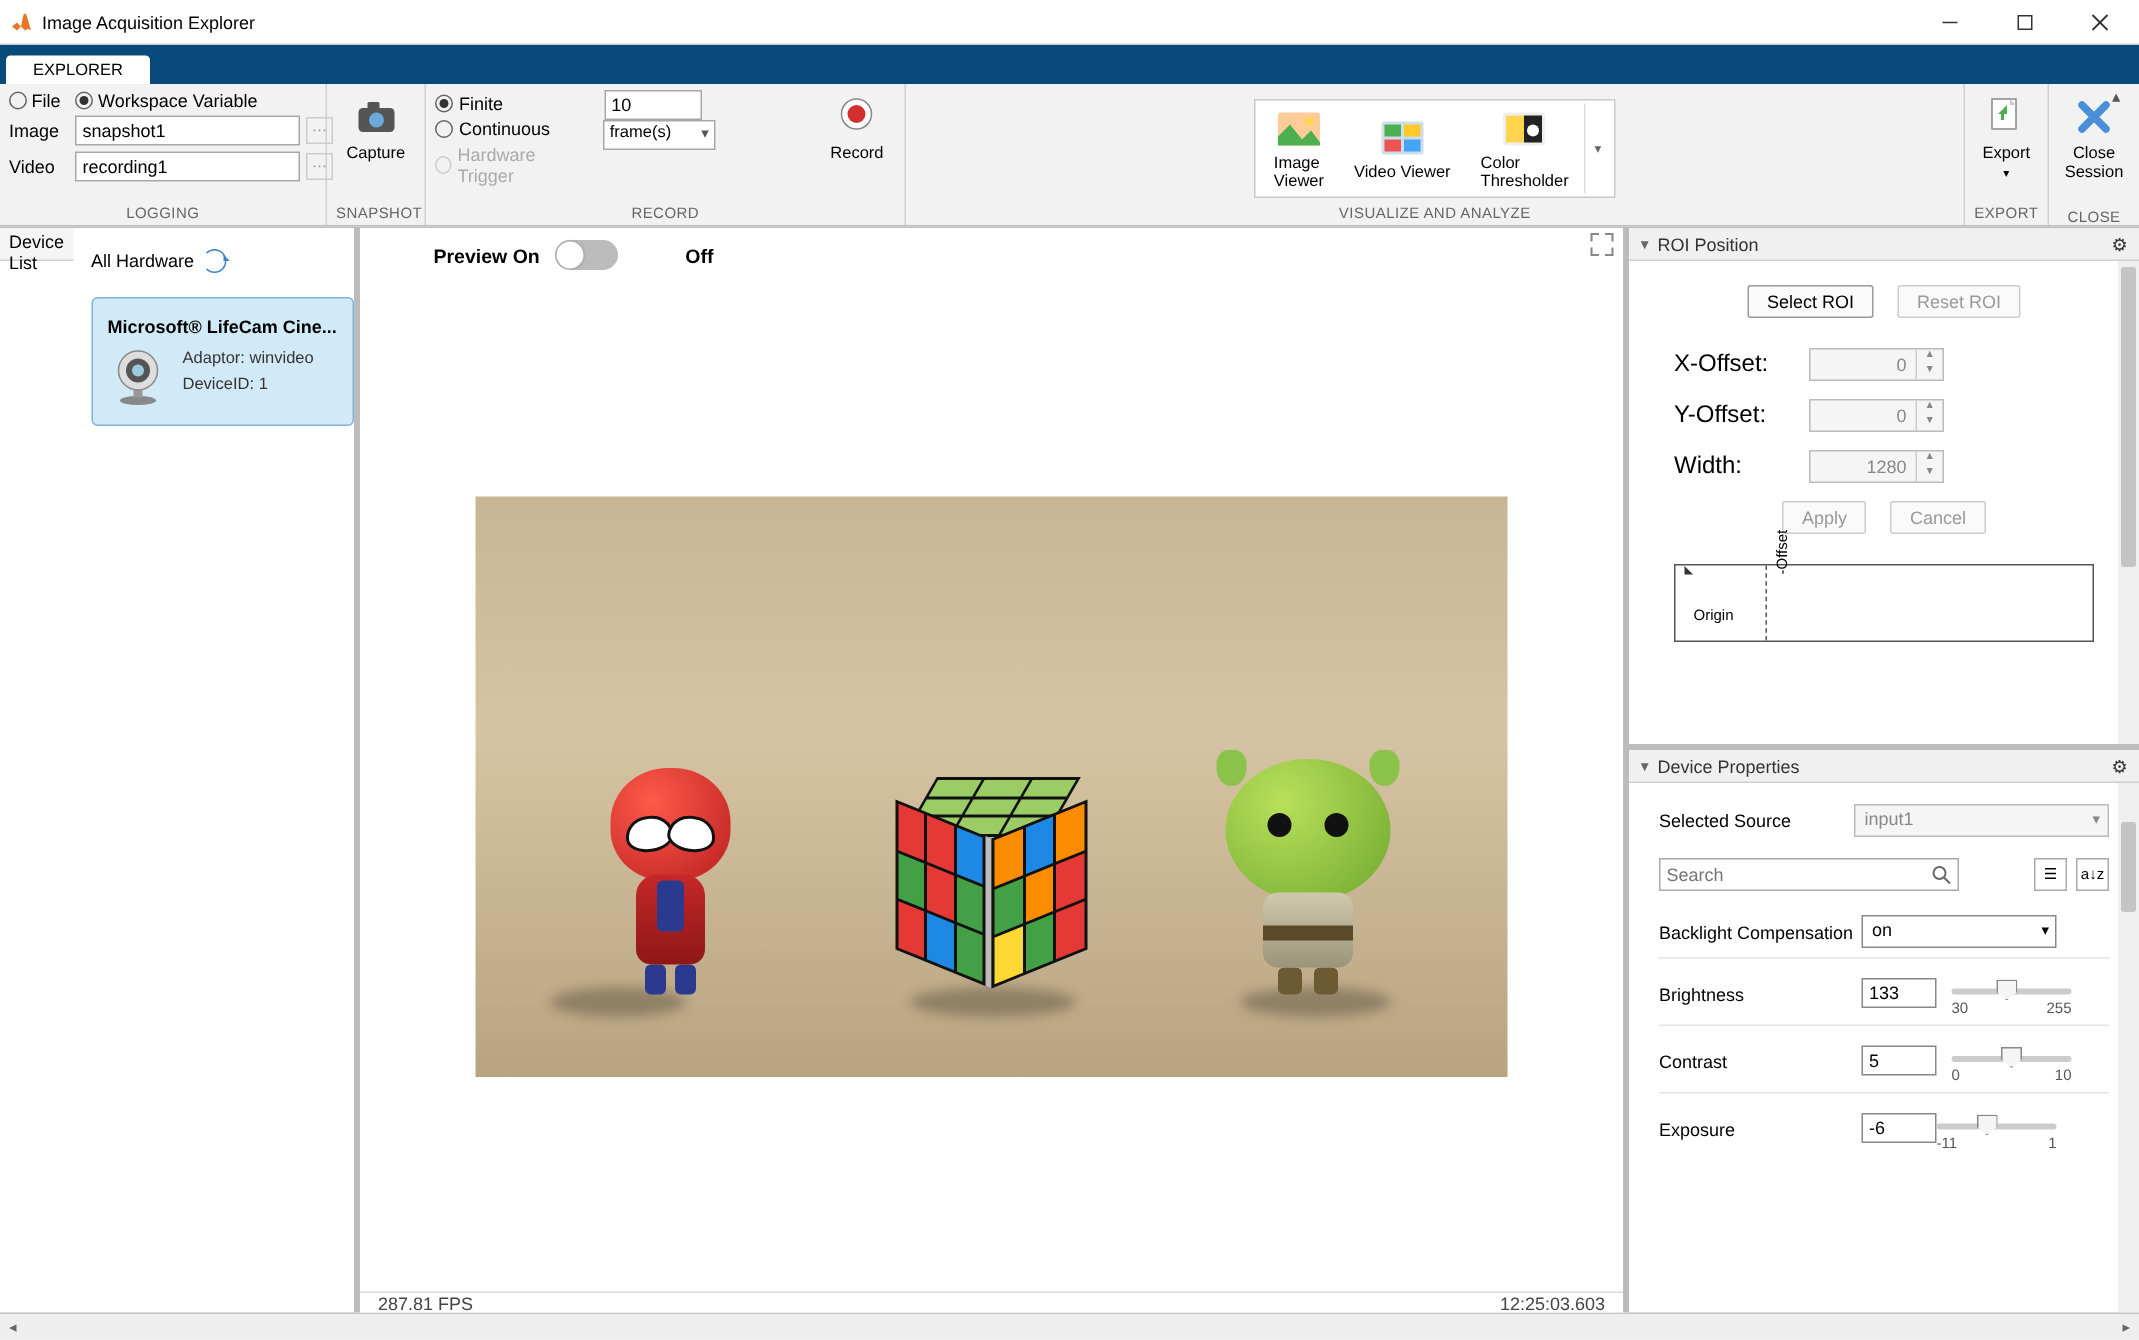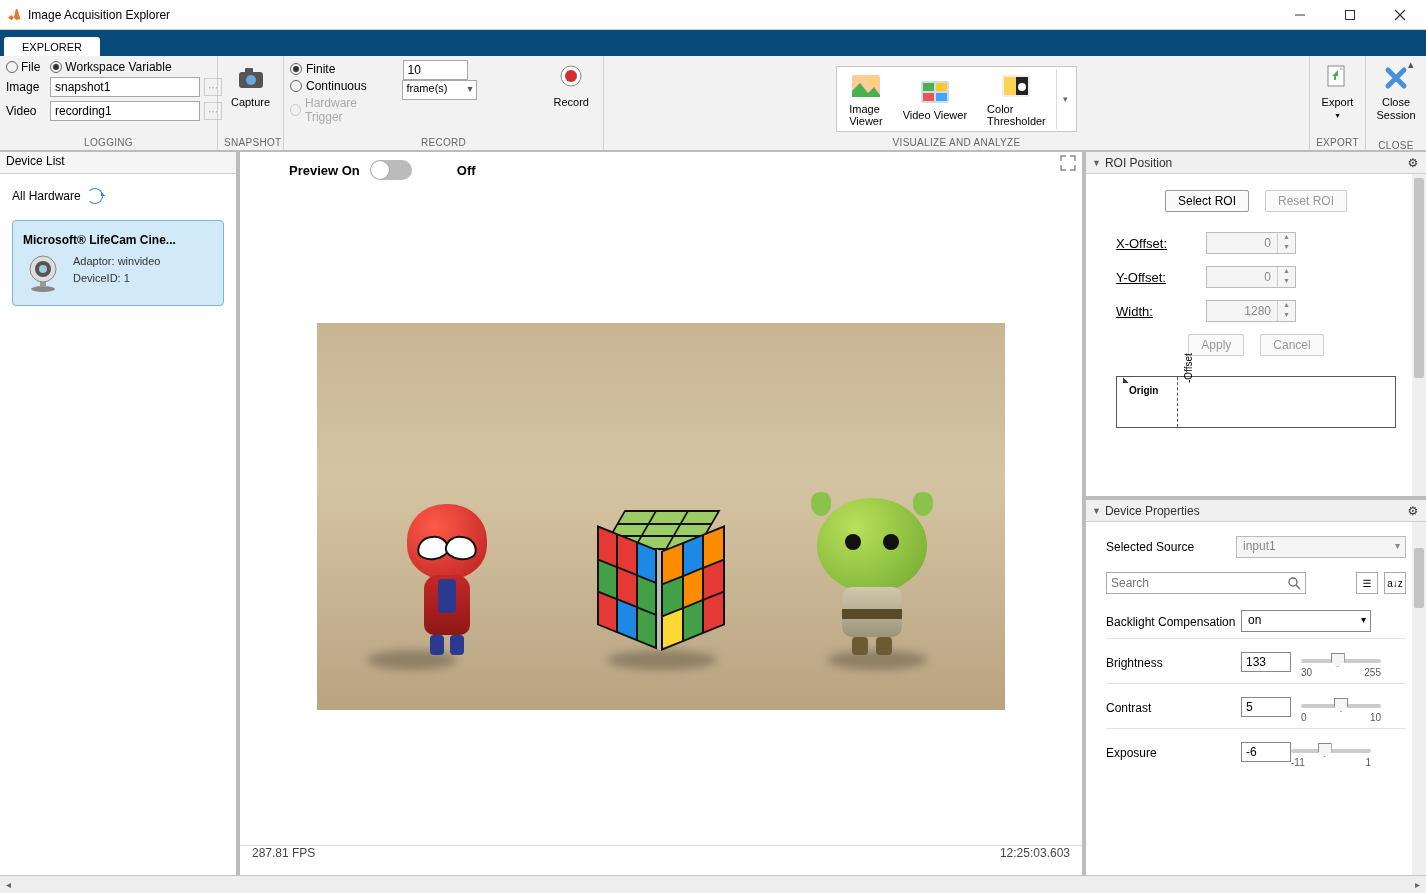--- a/index.html
+++ b/index.html
@@ -51,21 +51,21 @@
 
 .visapps { border:1px solid #c9c9c9; background:#fff; display:flex; align-items:center; padding:2px; }
 .visapps .app { display:flex; flex-direction:column; align-items:center; padding: 2px 10px; font-size:11px; }
 .visapps .app .ic { width:32px; height:32px; }
 .visapps .more { width:18px; align-self:stretch; border-left:1px solid #ddd; display:flex; align-items:center; justify-content:center; color:#666; font-size:9px;}
 
 .rib-expand { position:absolute; right:4px; top:2px; width:14px; height:12px; font-size:11px; color:#555;}
 
 
 .main { flex:1; display:flex; min-height:0; border-top:1px solid #bcbcbc;}
-.panel { background:#fff; display:flex; flex-direction:column; min-height:0;}
+.panel { background:#fff; display:flex; flex-direction:row; min-height:0;}
 .panel-head { height:22px; background:#f0f0f0; border-bottom:1px solid #cfcfcf; display:flex; align-items:center; padding: 0 6px; font-size:12px; color:#333; }
 .panel-head .tw { margin-right:4px; font-size:9px; color:#666;}
 .panel-head .right-ic { margin-left:auto; width:14px; height:14px; display:flex; align-items:center; justify-content:center;}
 
 
 .left { width:240px; border-right: 4px solid #bcbcbc; }
 .left .phead { height:22px; border-bottom:1px solid #cfcfcf; background:#f5f5f5; padding: 2px 6px; font-size:12px; font-weight:500;}
 .left .content { padding: 14px 12px; }
 .allhw { font-size:12px; display:flex; align-items:center; gap:6px; margin-bottom:16px;}
 .allhw .refresh { width:16px; height:16px; border:1.5px solid #3a84c7; border-radius:50%; border-left-color:transparent; position:relative;}
@@ -107,38 +107,38 @@
 .shrek .head { width:110px; height:95px; background:radial-gradient(circle at 35% 30%, #b8e05a, #6fa82f); border-radius:50%; margin:0 auto; position:relative;}
 .shrek .head::before, .shrek .head::after { content:""; position:absolute; width:20px; height:24px; background:#8bc34a; border-radius:40% 40% 50% 50%; top:-6px;}
 .shrek .head::before{ left:-6px;}
 .shrek .head::after{ right:-6px;}
 .shrek .eye { position:absolute; width:16px; height:16px; background:#111; border-radius:50%; top:36px;}
 .shrek .eye.l{ left:28px;} .shrek .eye.r{ right:28px;}
 .shrek .body { width:60px; height:50px; background:linear-gradient(#d0c9ad,#9b9479); margin:-6px auto 0; border-radius:10px; position:relative;}
 .shrek .body::after{content:""; position:absolute; left:0; right:0; top:22px; height:10px; background:#5a4a2a;}
 .shrek .legs { display:flex; justify-content:center; gap:8px;}
 .shrek .leg{ width:16px; height:18px; background:#6b5a32; border-radius:4px;}
-.center .status { height:30px; border-top:1px solid #dcdcdc; display:flex; justify-content:space-between; padding: 0 12px; font-size:12px; color:#444;gap:44px;}
+.center .status { height:14px; border-top:1px solid #dcdcdc; display:flex; align-items:center; justify-content:space-between; padding: 0 12px; font-size:12px; color:#444;gap:44px;}
 
 
 .right { width:340px; display:flex; flex-direction:column; }
 .roi { flex:0 0 348px; border-bottom:4px solid #bcbcbc; display:flex; flex-direction:column;}
 .roi .content { flex:1; overflow:auto; padding: 16px 30px 10px 30px; position:relative;}
 .btnrow { display:flex; justify-content:center; gap:16px; margin-bottom:20px;}
 .btn { border:1px solid #999; background:#fafafa; padding: 3px 12px; font-size:12px; border-radius:2px; }
 .btn.disabled { color:#999; border-color:#ccc;}
 .roi-row { display:flex; align-items:center; margin-bottom:12px;}
-.roi-row label { width:90px; font-size:13px;text-decoration:underline; }
+.roi-row label { width:90px; font-size:16px; }
 .spin { width:90px; height:22px; border:1px solid #bbb; display:flex; background:#f5f5f5;}
 .spin input { border:none; width:70px; text-align:right; padding-right:6px; background:transparent; font-size:12px; color:#888;}
 .spin .ar { width:18px; display:flex; flex-direction:column; border-left:1px solid #ccc;}
 .spin .ar div{ flex:1; font-size:7px; text-align:center; color:#888; line-height:1;}
 .roi-diag { margin-top:20px; border:1px solid #555; height:52px; position:relative; background:#fff;}
 .roi-diag .dash { position:absolute; left:60px; top:0; bottom:0; border-left:1px dashed #555;}
-.roi-diag .ol { position:absolute; left:12px; top:8px; font-size:10px;font-weight:bold;}
+.roi-diag .ol { position:absolute; left:12px; top:28px; font-size:10px;}
 .roi-diag .yo { position:absolute; left:66px; top:6px; font-size:10px; transform: rotate(-90deg); transform-origin: left top; }
 .roi-diag::before{content:""; position:absolute; left:2px; top:2px; border:4px solid transparent; border-right-color:#333; transform:rotate(-45deg);}
 .right .scroll { position:absolute; right:0; top:0; bottom:0; width:14px; background:#efefef;}
 .right .scroll .thumb { position:absolute; left:2px; right:2px; top:4px; height:60px; background:#c4c4c4; border-radius:2px;}
 .roi .content .scroll .thumb{ height:200px; }
 
 .devprops { flex:1; display:flex; flex-direction:column;}
 .devprops .content { flex:1; padding: 14px 20px 10px 20px; position:relative; overflow:hidden;}
 .dp-row { display:flex; align-items:center; margin-bottom:14px; font-size:12px;}
 .dp-row label { width:130px; }

